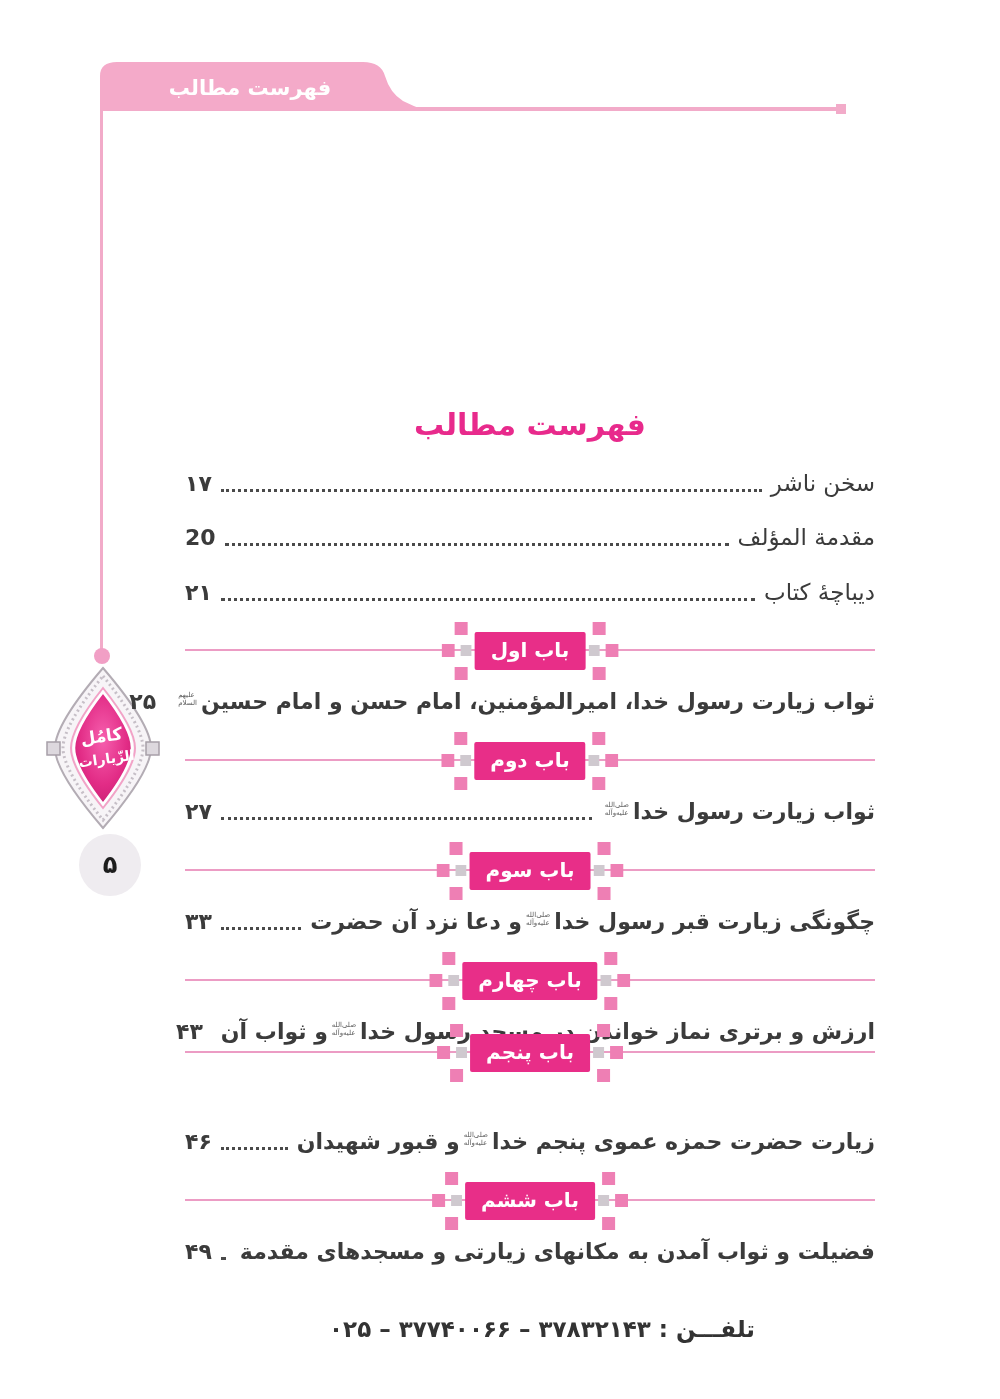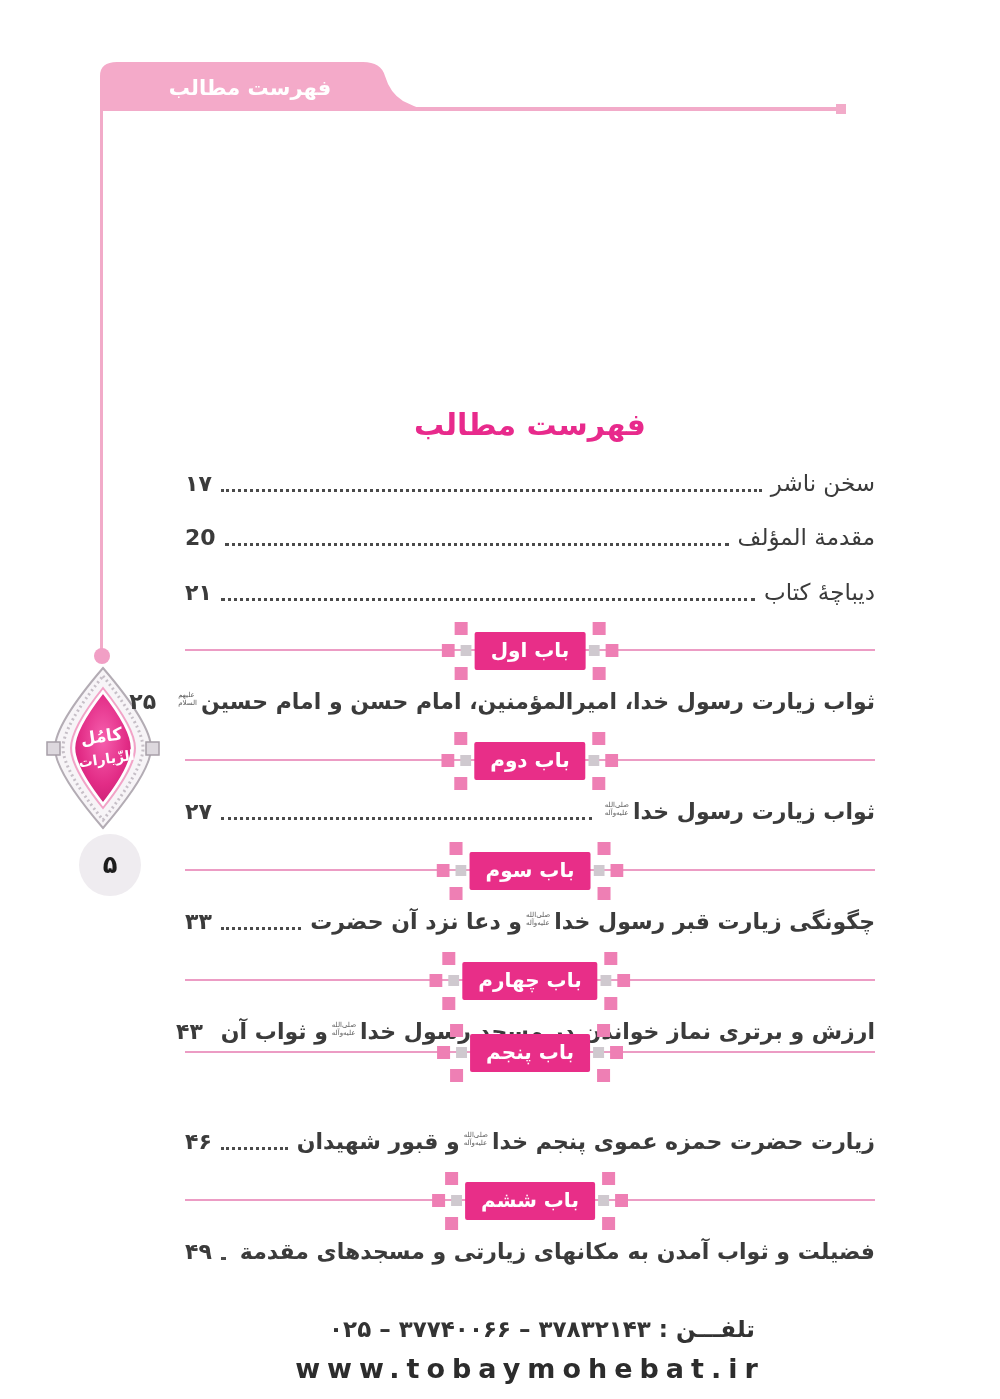--- a/index.html
+++ b/index.html
@@ -259,15 +259,14 @@
         </svg>
     </div>
   </div>
   <div class="row entry e6" dir="rtl">
     <span class="etext"><span>فضیلت و ثواب آمدن به مکانهای زیارتی و مسجدهای مقدمة</span><span class="hon"></span><span></span></span>
     <span class="dots"></span>
     <span class="pnum">۴۹</span>
   </div>
 
   <div class="phone" dir="rtl">تلفـــن :  ۳۷۸۳۲۱۴۳ – ۳۷۷۴۰۰۶۶ – ۰۲۵</div>
-  <div class="website">www.tobaymohebat.ir</div>
 
 </div>
 
 </body></html>

